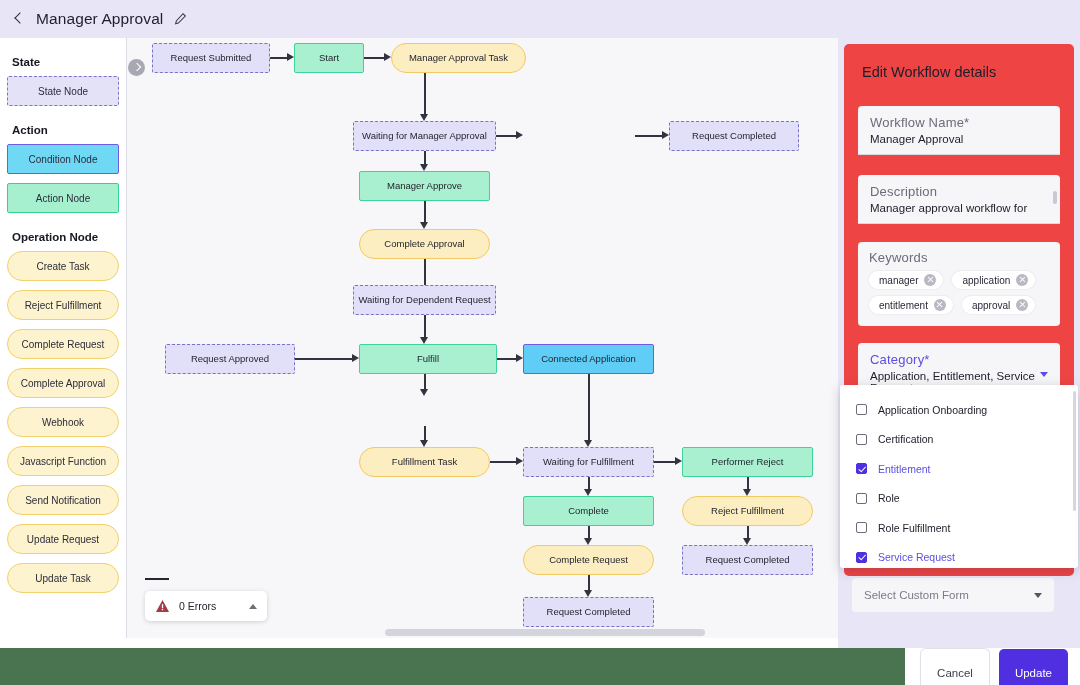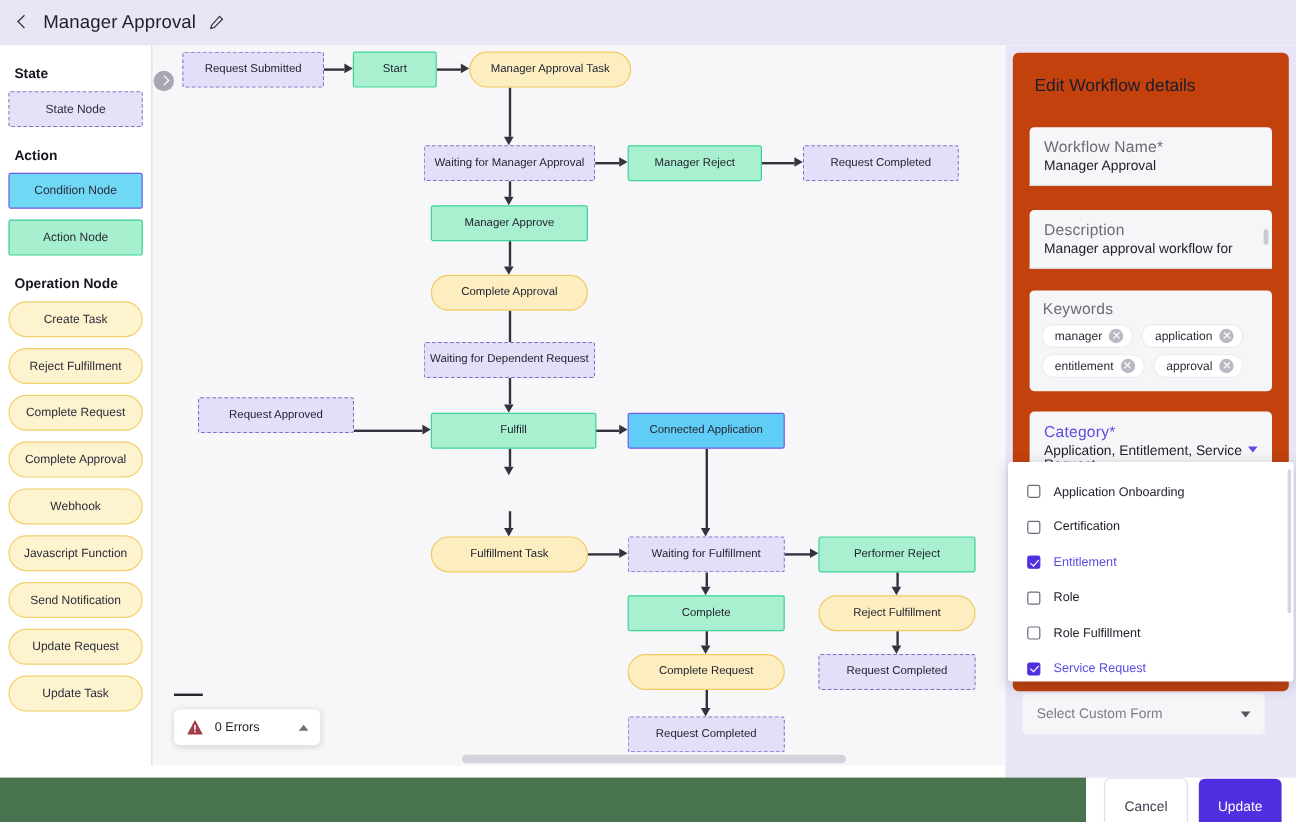--- a/index.html
+++ b/index.html
@@ -114,21 +114,21 @@
     position: absolute; left: 258px; bottom: 2px; width: 320px; height: 7px;
     background: #d4d4dc; border-radius: 4px;
   }
 
   
   .panel {
     position: absolute; left: 838px; top: 38px; width: 242px; height: 610px;
     background: #e8e6f6; padding: 6px 6px 0 6px;
   }
   .panel-card {
-    position: relative; width: 230px; height: 532px; background: #c2410c;
+    position: relative; width: 230px; height: 532px; background: #ef4444;
     border-radius: 5px; overflow: hidden;
   }
   .panel-title {
     font-size: 14.5px; color: #1c1c2a; padding: 20px 0 0 18px;
   }
   .field {
     margin: 0 14px; padding: 9px 12px 10px 12px; background: #f6f6f8;
     border-radius: 4px 4px 0 0; position: relative;
   }
   .field.first { margin-top: 26px; }
@@ -299,26 +299,25 @@
 
     <div class="edge edge-v" style="left:620px; top:439px; height:12px;"></div>
     <div class="arrow-d" style="left:616px; top:451px;"></div>
     <div class="edge edge-v" style="left:620px; top:488px; height:12px;"></div>
     <div class="arrow-d" style="left:616px; top:500px;"></div>
 
     <div class="node n-state" style="left:25px;  top:5px;   width:118px; height:30px;">Request Submitted</div>
     <div class="node n-action" style="left:167px; top:5px;   width:70px;  height:30px;">Start</div>
     <div class="node n-op" style="left:264px; top:5px;   width:135px; height:30px;">Manager Approval Task</div>
     <div class="node n-state" style="left:226px; top:83px;  width:143px; height:30px;">Waiting for Manager Approval</div>
-    <div class="node n-action" style="left:396px; top:83px;  width:112px; height:30px;">Manager Reject</div>
     <div class="node n-state" style="left:542px; top:83px;  width:130px; height:30px;">Request Completed</div>
     <div class="node n-action" style="left:232px; top:133px; width:131px; height:30px;">Manager Approve</div>
     <div class="node n-op" style="left:232px; top:191px; width:131px; height:30px;">Complete Approval</div>
     <div class="node n-state" style="left:226px; top:247px; width:143px; height:30px;">Waiting for Dependent Request</div>
-    <div class="node n-state" style="left:38px;  top:293px; width:130px; height:30px;">Request Approved</div>
+    <div class="node n-state" style="left:38px;  top:306px; width:130px; height:30px;">Request Approved</div>
     <div class="node n-action" style="left:232px; top:306px; width:138px; height:30px;">Fulfill</div>
     <div class="node n-cond" style="left:396px; top:306px; width:131px; height:30px;">Connected Application</div>
     <div class="node n-op" style="left:232px; top:409px; width:131px; height:30px;">Fulfillment Task</div>
     <div class="node n-state" style="left:396px; top:409px; width:131px; height:30px;">Waiting for Fulfillment</div>
     <div class="node n-action" style="left:555px; top:409px; width:131px; height:30px;">Performer Reject</div>
     <div class="node n-action" style="left:396px; top:458px; width:131px; height:30px;">Complete</div>
     <div class="node n-op" style="left:555px; top:458px; width:131px; height:30px;">Reject Fulfillment</div>
     <div class="node n-op" style="left:396px; top:507px; width:131px; height:30px;">Complete Request</div>
     <div class="node n-state" style="left:555px; top:507px; width:131px; height:30px;">Request Completed</div>
     <div class="node n-state" style="left:396px; top:559px; width:131px; height:30px;">Request Completed</div>

